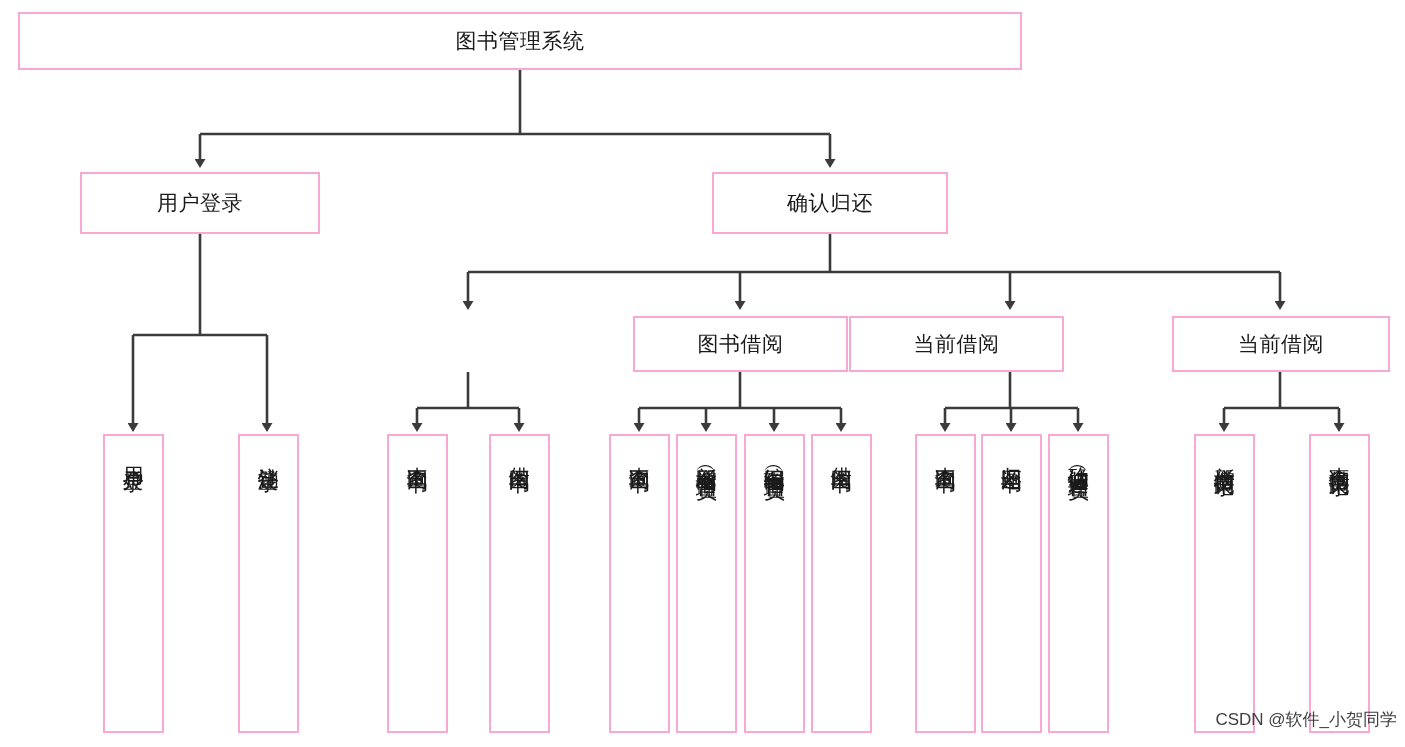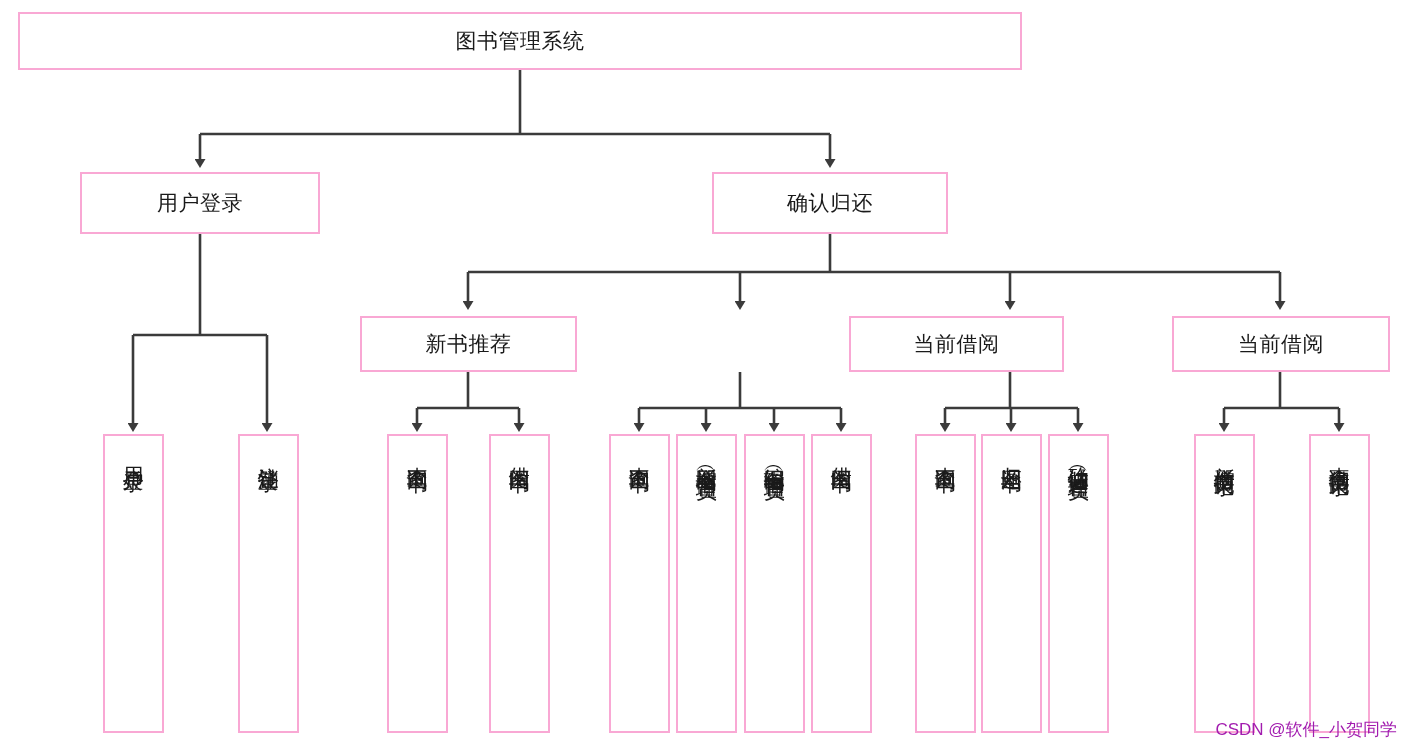--- a/index.html
+++ b/index.html
@@ -55,23 +55,23 @@
     writing-mode: vertical-rl;
     text-orientation: upright;
     font-size: 21px;
     line-height: 1.32;
     letter-spacing: 2px;
     text-align: left;
   }
   #watermark {
     position: absolute;
     right: 8px;
-    bottom: 6px;
+    bottom: 16px;
     font-size: 17px;
-    color: #a21caf;
+    color: #404040;
     white-space: nowrap;
     user-select: none;
   }
 </style>
 </head>
 <body>
 
 <div id="diagram-root">
 
   <svg id="edge-layer" viewBox="0 0 1405 747" width="1405" height="747" xmlns="http://www.w3.org/2000/svg">
@@ -130,22 +130,22 @@
     <span class="node-label">图书管理系统</span>
   </div>
 
   <div class="node horizontal" style="left:80px; top:172px; width:240px; height:62px;">
     <span class="node-label">用户登录</span>
   </div>
   <div class="node horizontal" style="left:712px; top:172px; width:236px; height:62px;">
     <span class="node-label">确认归还</span>
   </div>
 
-  <div class="node horizontal" style="left:360px; top:316px; width:217px; height:56px;">
-    <span class="node-label">新书推荐</span>
+  <div class="node horizontal" style="left:633px; top:316px; width:215px; height:56px;">
+    <span class="node-label">图书借阅</span>
   </div>
   <div class="node horizontal" style="left:849px; top:316px; width:215px; height:56px;">
     <span class="node-label">当前借阅</span>
   </div>
   <div class="node horizontal" style="left:1172px; top:316px; width:218px; height:56px;">
     <span class="node-label">当前借阅</span>
   </div>
 
   <div class="node vertical" style="left:103px; top:434px; width:61px; height:299px;">
     <span class="node-label">用户登录</span>

